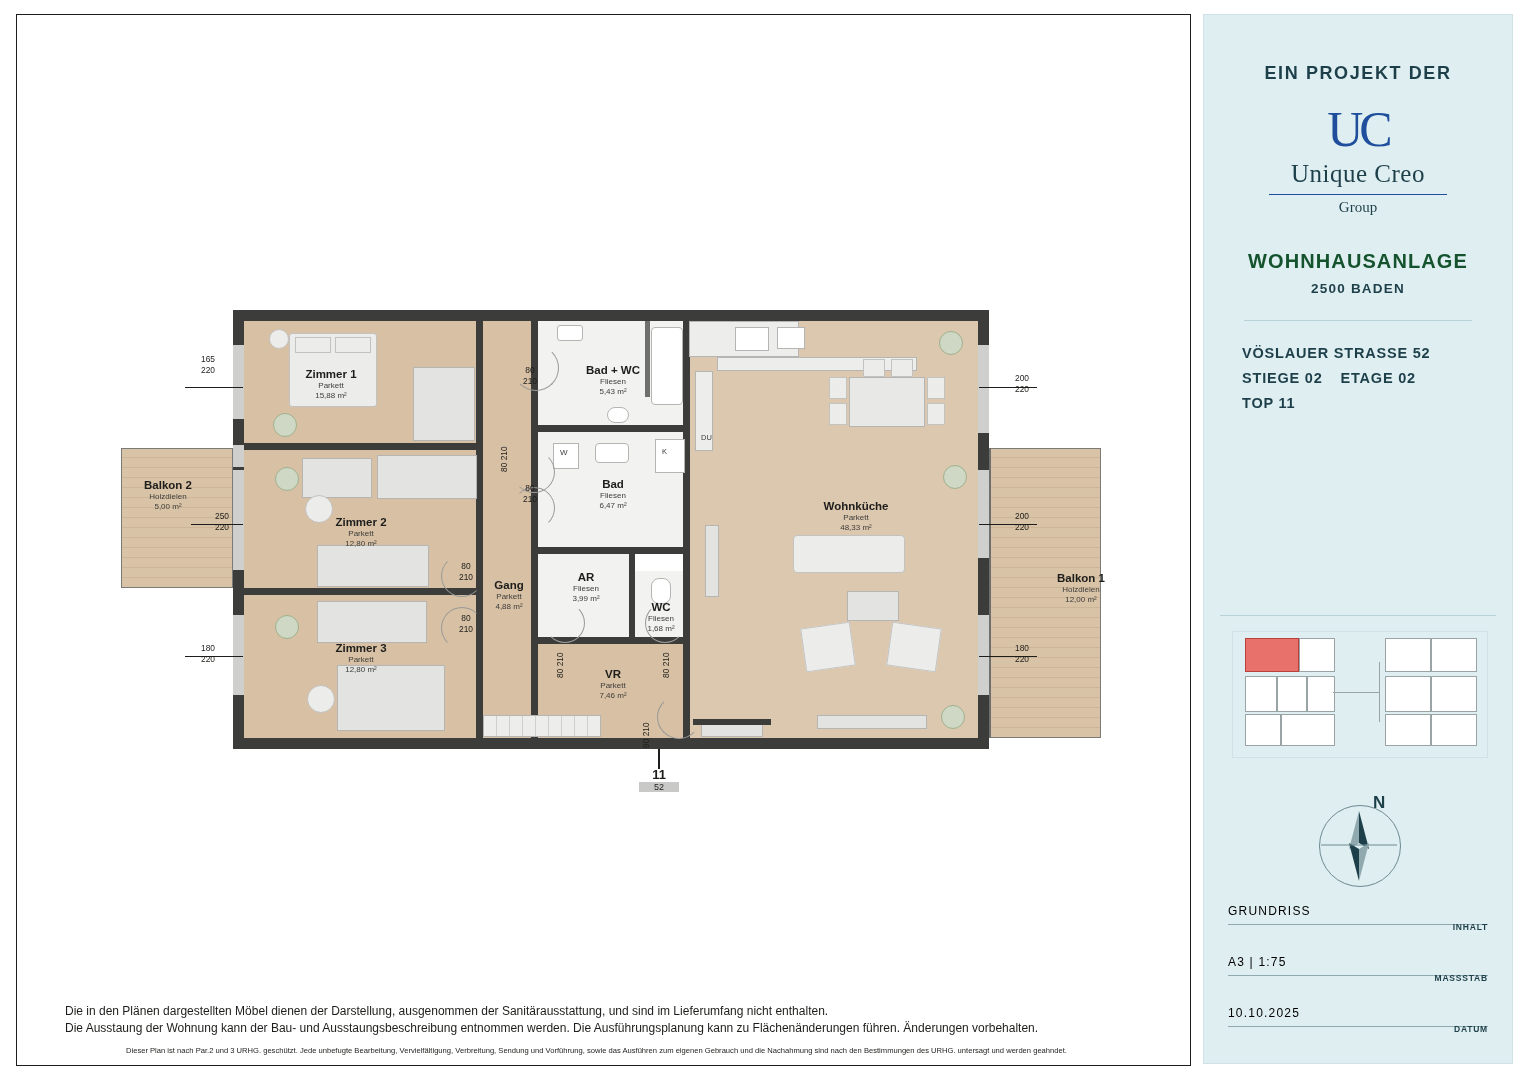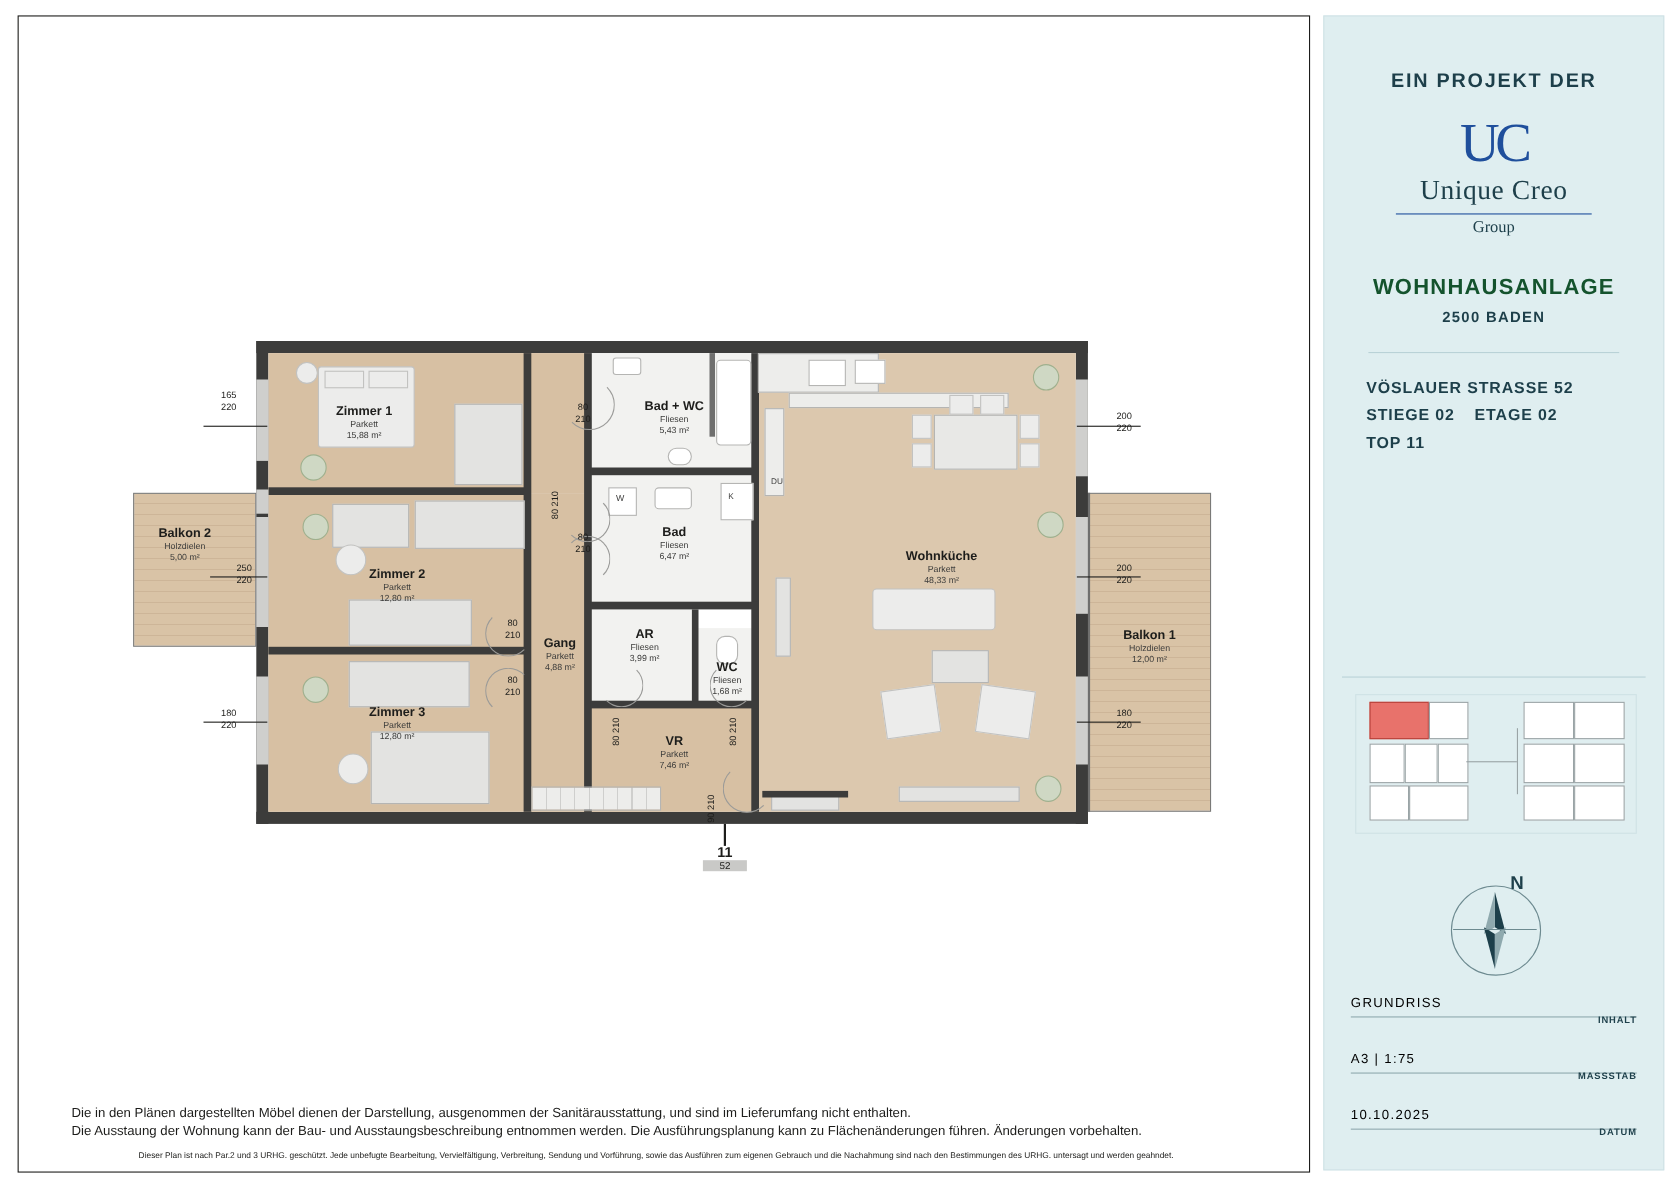--- a/index.html
+++ b/index.html
@@ -102,21 +102,21 @@
 
       <div class="room fl-balk" style="left:104px;top:433px;width:112px;height:140px;border:1px solid #7a7a78;background:repeating-linear-gradient(0deg,#d9c3a6 0 9px,#cdb598 9px 10px);"></div>
       <div class="room-label" style="left:106px;top:463px;width:90px;">
         <div class="rl-name">Balkon 2</div>
         <div class="rl-mat">Holzdielen</div>
         <div class="rl-area">5,00 m²</div>
       </div>
 
       <div class="room fl-balk" style="left:972px;top:433px;width:112px;height:290px;border:1px solid #7a7a78;background:repeating-linear-gradient(0deg,#d9c3a6 0 9px,#cdb598 9px 10px);"></div>
       <div class="wall-light" style="left:962px;top:433px;width:12px;height:290px;"></div>
-      <div class="room-label" style="left:978px;top:556px;width:100px;">
+      <div class="room-label" style="left:1014px;top:556px;width:100px;">
         <div class="rl-name">Balkon 1</div>
         <div class="rl-mat">Holzdielen</div>
         <div class="rl-area">12,00 m²</div>
       </div>
 
       <div class="wall" style="left:216px;top:295px;width:756px;height:11px;"></div>
       <div class="wall" style="left:216px;top:723px;width:756px;height:11px;"></div>
       <div class="wall" style="left:216px;top:295px;width:11px;height:439px;"></div>
       <div class="wall" style="left:961px;top:295px;width:11px;height:439px;"></div>
 

